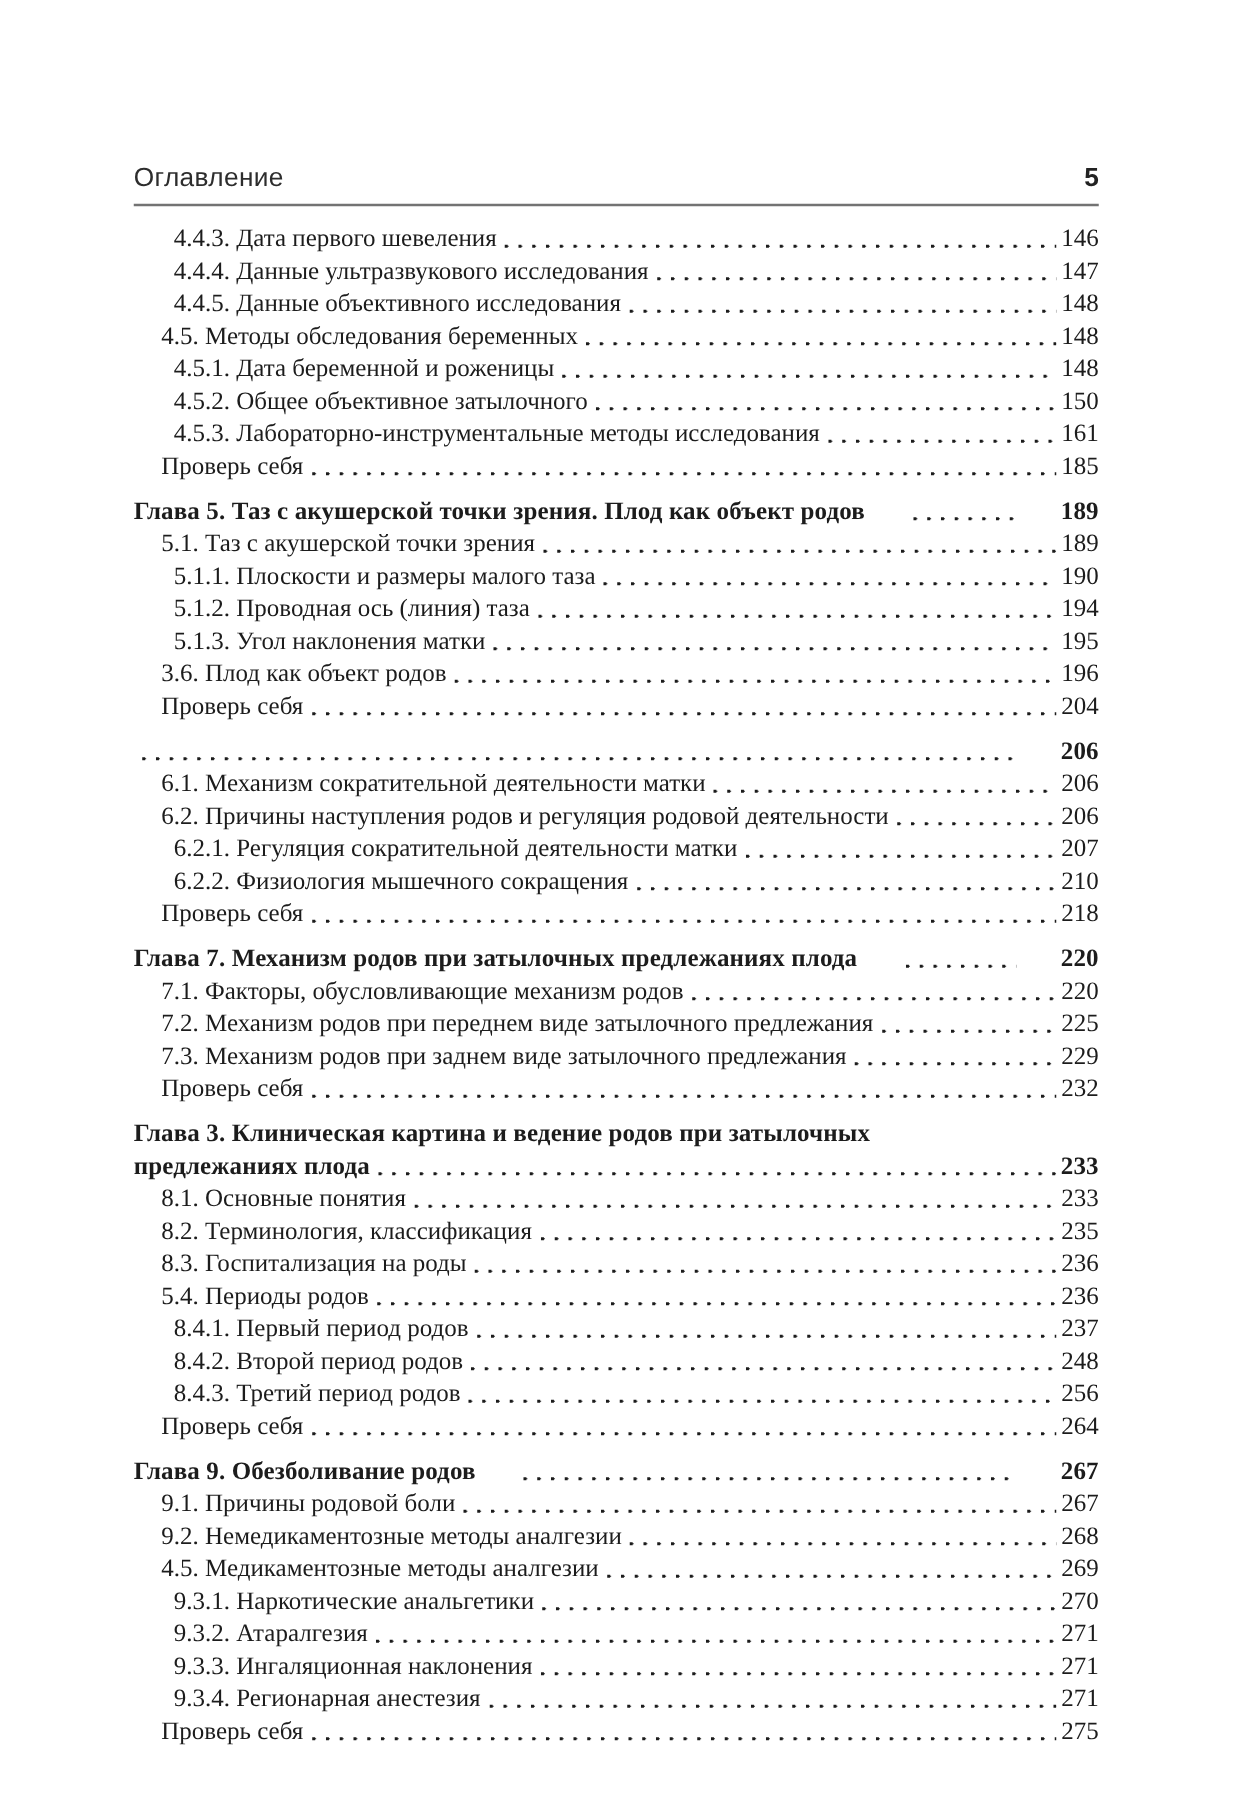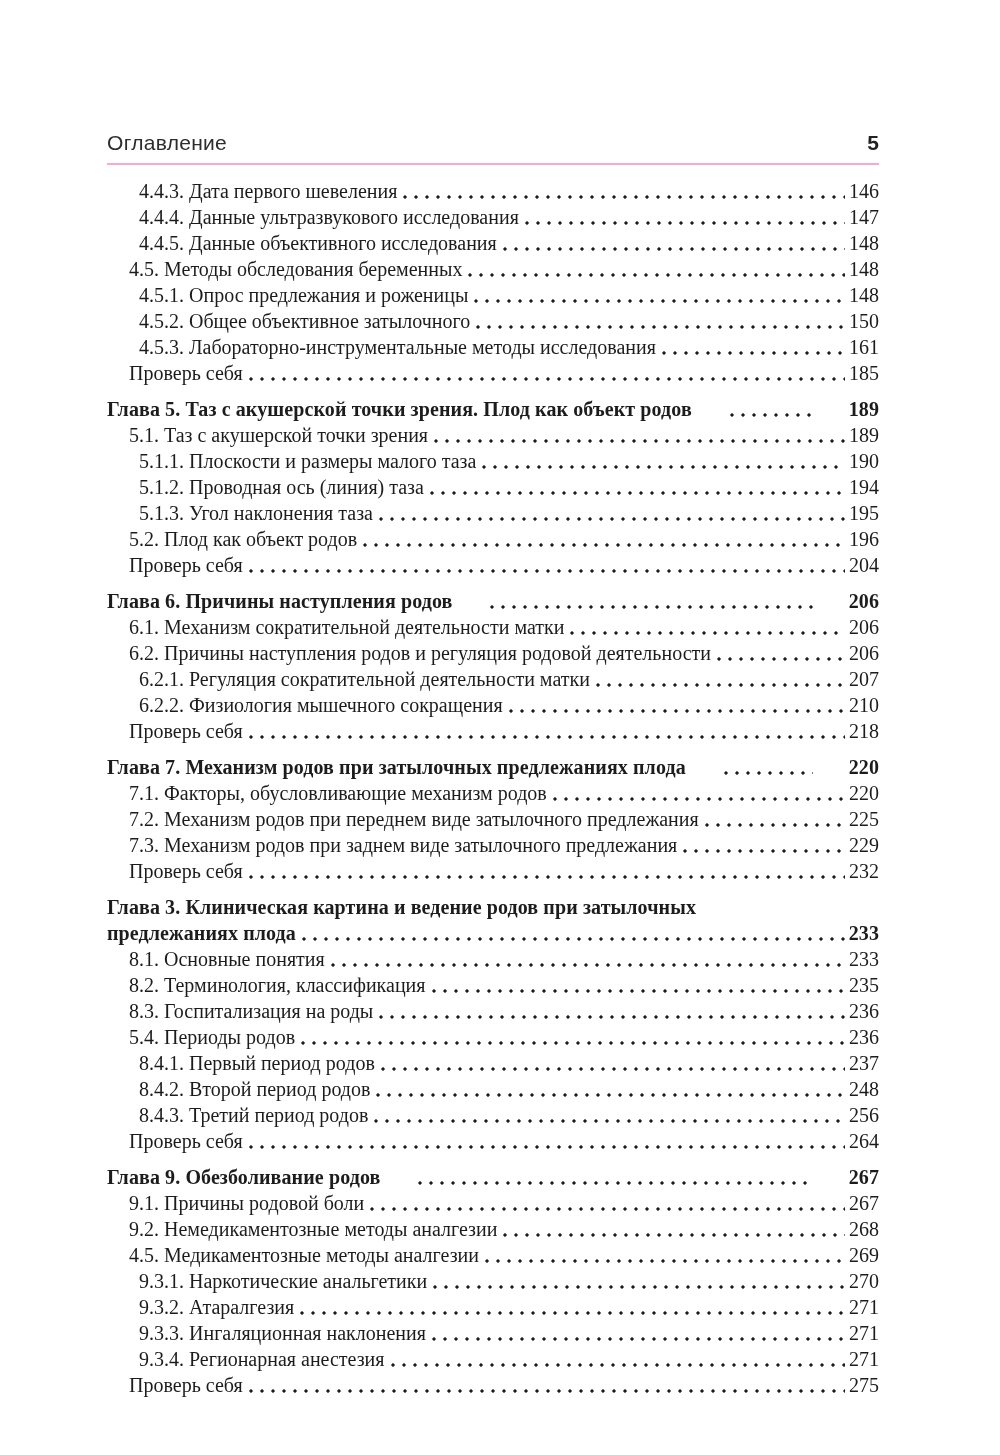--- a/index.html
+++ b/index.html
@@ -21,21 +21,21 @@
     padding: 131px 121px 0 107px;
   }
   .page-header {
     display: flex;
     justify-content: space-between;
     align-items: center;
     font-family: "Liberation Sans", sans-serif;
     font-size: 21px;
     color: #2d2d2d;
     padding-bottom: 8px;
-    border-bottom: 2px solid #f9a8d4;
+    border-bottom: 2px solid #737373;
   }
   .page-header .running-title { letter-spacing: 0.3px; }
   .page-header .folio { font-weight: 700; color: #222; }
 
   .toc {
     margin-top: 13px;
     font-size: 20px;
     line-height: 26px;
   }
   .row {
@@ -93,21 +93,21 @@
     <span class="label">4.4.5. Данные объективного исследования</span>
     <span class="dots"></span>
     <span class="pg">148</span>
   </div>
       <div class="row lvl2">
     <span class="label">4.5. Методы обследования беременных</span>
     <span class="dots"></span>
     <span class="pg">148</span>
   </div>
       <div class="row lvl3">
-    <span class="label">4.5.1. Опрос предлежания и роженицы</span>
+    <span class="label">4.5.1. Дата беременной и роженицы</span>
     <span class="dots"></span>
     <span class="pg">148</span>
   </div>
       <div class="row lvl3">
     <span class="label">4.5.2. Общее объективное затылочного</span>
     <span class="dots"></span>
     <span class="pg">150</span>
   </div>
       <div class="row lvl3">
     <span class="label">4.5.3. Лабораторно-инструментальные методы исследования</span>
@@ -133,36 +133,35 @@
     <span class="label">5.1.1. Плоскости и размеры малого таза</span>
     <span class="dots"></span>
     <span class="pg">190</span>
   </div>
       <div class="row lvl3">
     <span class="label">5.1.2. Проводная ось (линия) таза</span>
     <span class="dots"></span>
     <span class="pg">194</span>
   </div>
       <div class="row lvl3">
-    <span class="label">5.1.3. Угол наклонения таза</span>
+    <span class="label">5.1.3. Угол наклонения матки</span>
     <span class="dots"></span>
     <span class="pg">195</span>
   </div>
       <div class="row lvl2">
-    <span class="label">5.2. Плод как объект родов</span>
+    <span class="label">3.6. Плод как объект родов</span>
     <span class="dots"></span>
     <span class="pg">196</span>
   </div>
       <div class="row lvl2">
     <span class="label">Проверь себя</span>
     <span class="dots"></span>
     <span class="pg">204</span>
   </div>
       <div class="row lvl1 bold gap">
-    <span class="label">Глава 6. Причины наступления родов</span>
     <span class="dots"></span>
     <span class="pg">206</span>
   </div>
       <div class="row lvl2">
     <span class="label">6.1. Механизм сократительной деятельности матки</span>
     <span class="dots"></span>
     <span class="pg">206</span>
   </div>
       <div class="row lvl2">
     <span class="label">6.2. Причины наступления родов и регуляция родовой деятельности</span>

